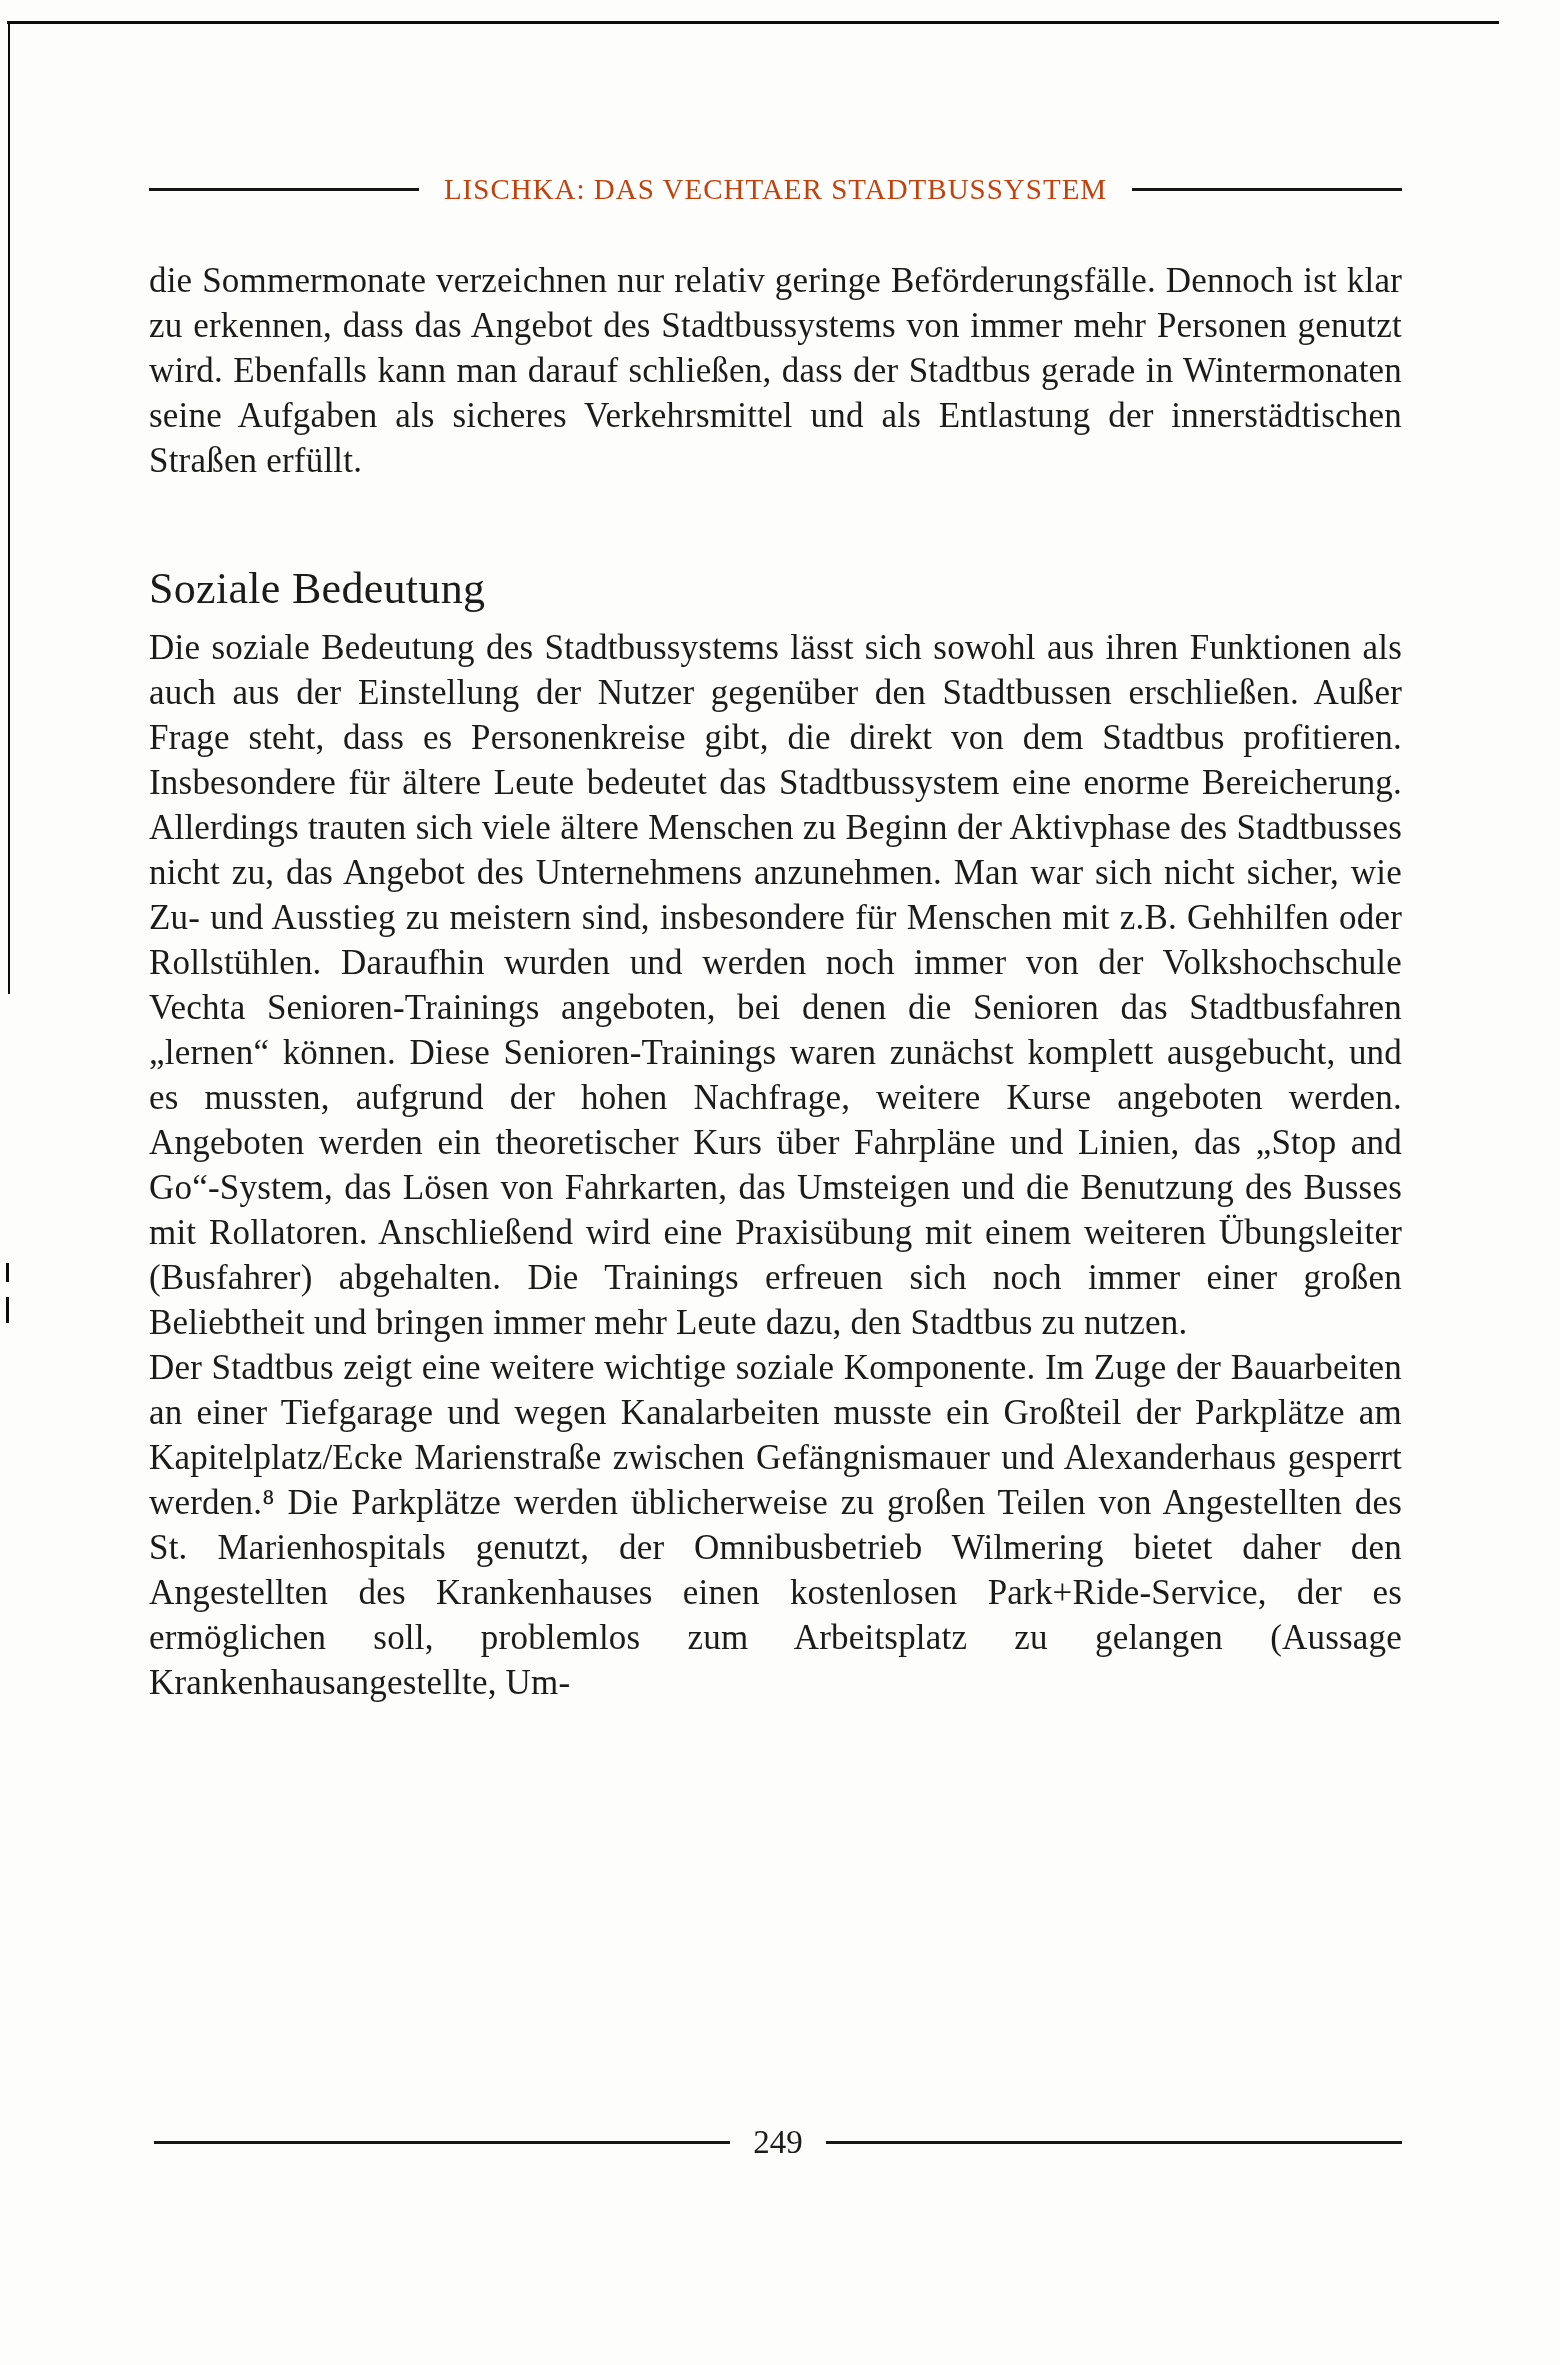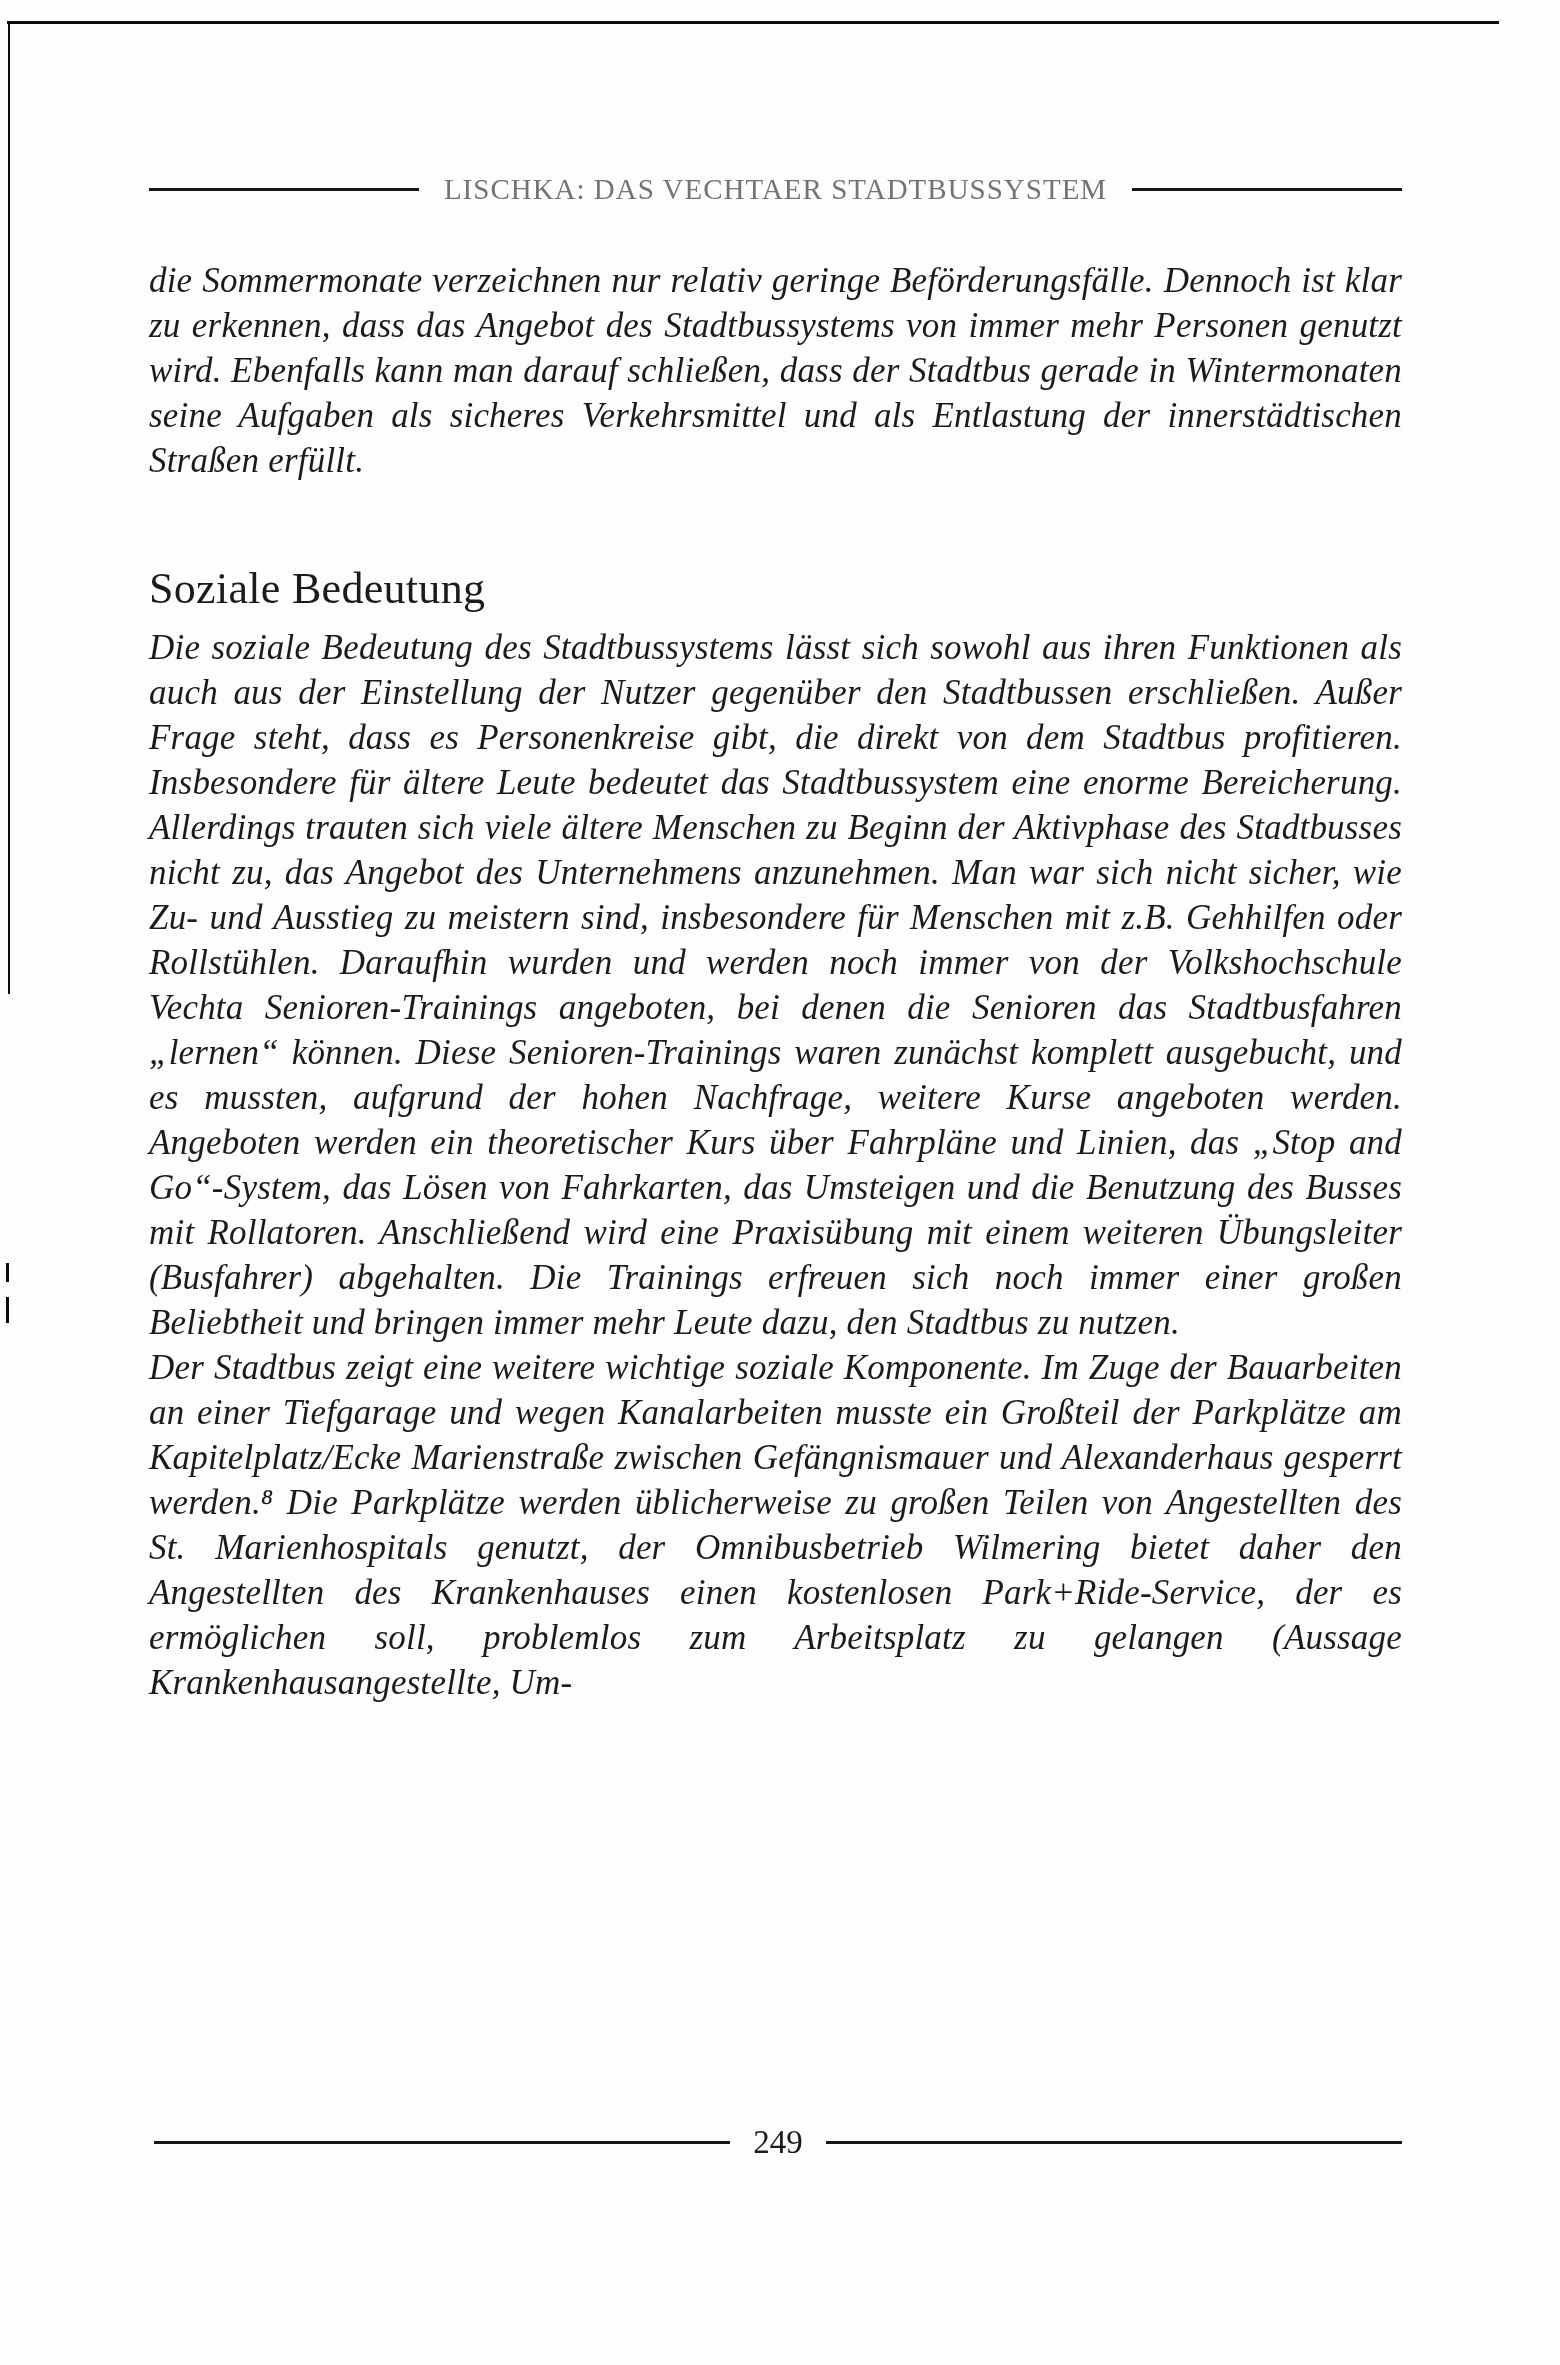--- a/index.html
+++ b/index.html
@@ -38,29 +38,28 @@
   }
   .rule {
     flex: 1;
     height: 2.6px;
     background: #161616;
   }
   .header-title {
     font-size: 29px;
     letter-spacing: 1px;
     white-space: nowrap;
-    color: #737373;
+    color: #c2410c;
   }
 
   .para {
     font-size: 35px;
     line-height: 45px;
     text-align: justify;
     letter-spacing: 0.2px;
-    font-style: italic;
   }
 
   .section-heading {
     font-size: 44px;
     font-weight: 400;
     margin-top: 80px;
     margin-bottom: 10.5px;
     letter-spacing: 0.3px;
   }
 

